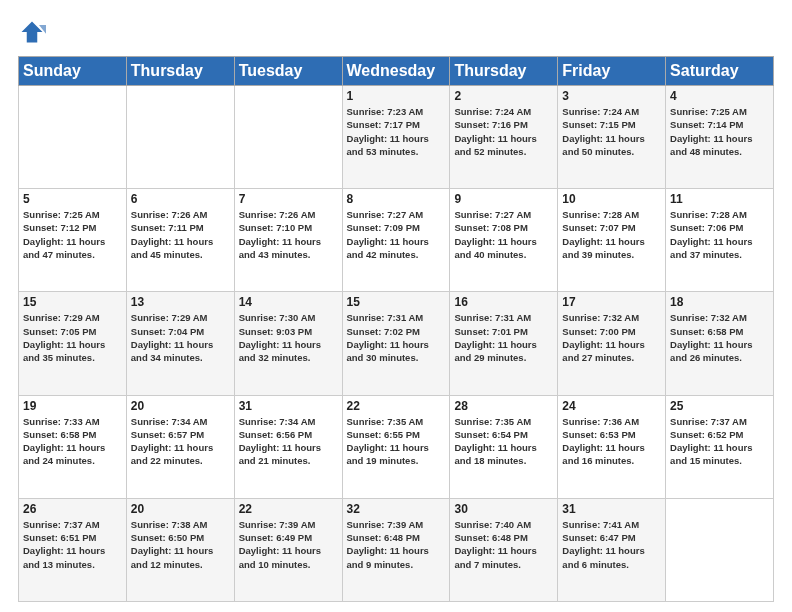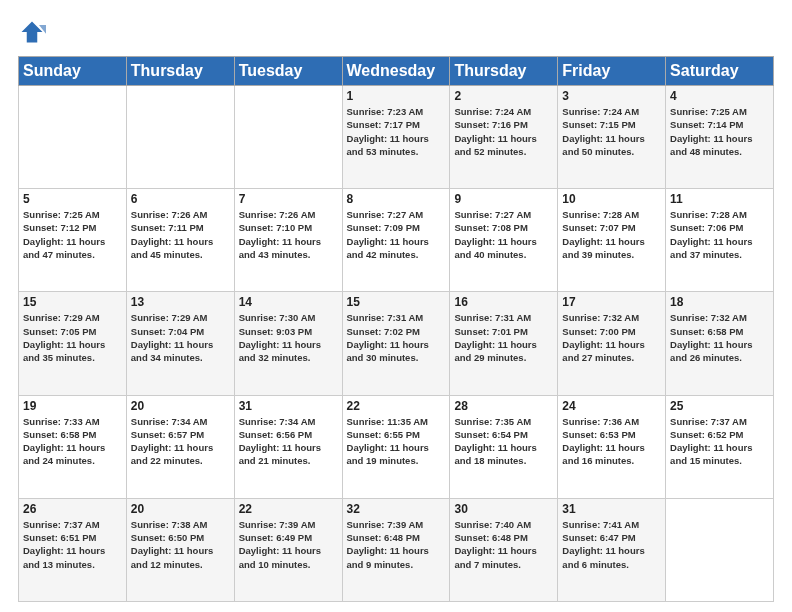--- a/index.html
+++ b/index.html
@@ -269,21 +269,21 @@
 Daylight: 11 hours and 22 minutes.</div>
           </td>
           <td>
             <span class="day-num">31</span>
             <div class="day-info">Sunrise: 7:34 AM
 Sunset: 6:56 PM
 Daylight: 11 hours and 21 minutes.</div>
           </td>
           <td>
             <span class="day-num">22</span>
-            <div class="day-info">Sunrise: 11:35 AM
+            <div class="day-info">Sunrise: 7:35 AM
 Sunset: 6:55 PM
 Daylight: 11 hours and 19 minutes.</div>
           </td>
           <td>
             <span class="day-num">28</span>
             <div class="day-info">Sunrise: 7:35 AM
 Sunset: 6:54 PM
 Daylight: 11 hours and 18 minutes.</div>
           </td>
           <td>

